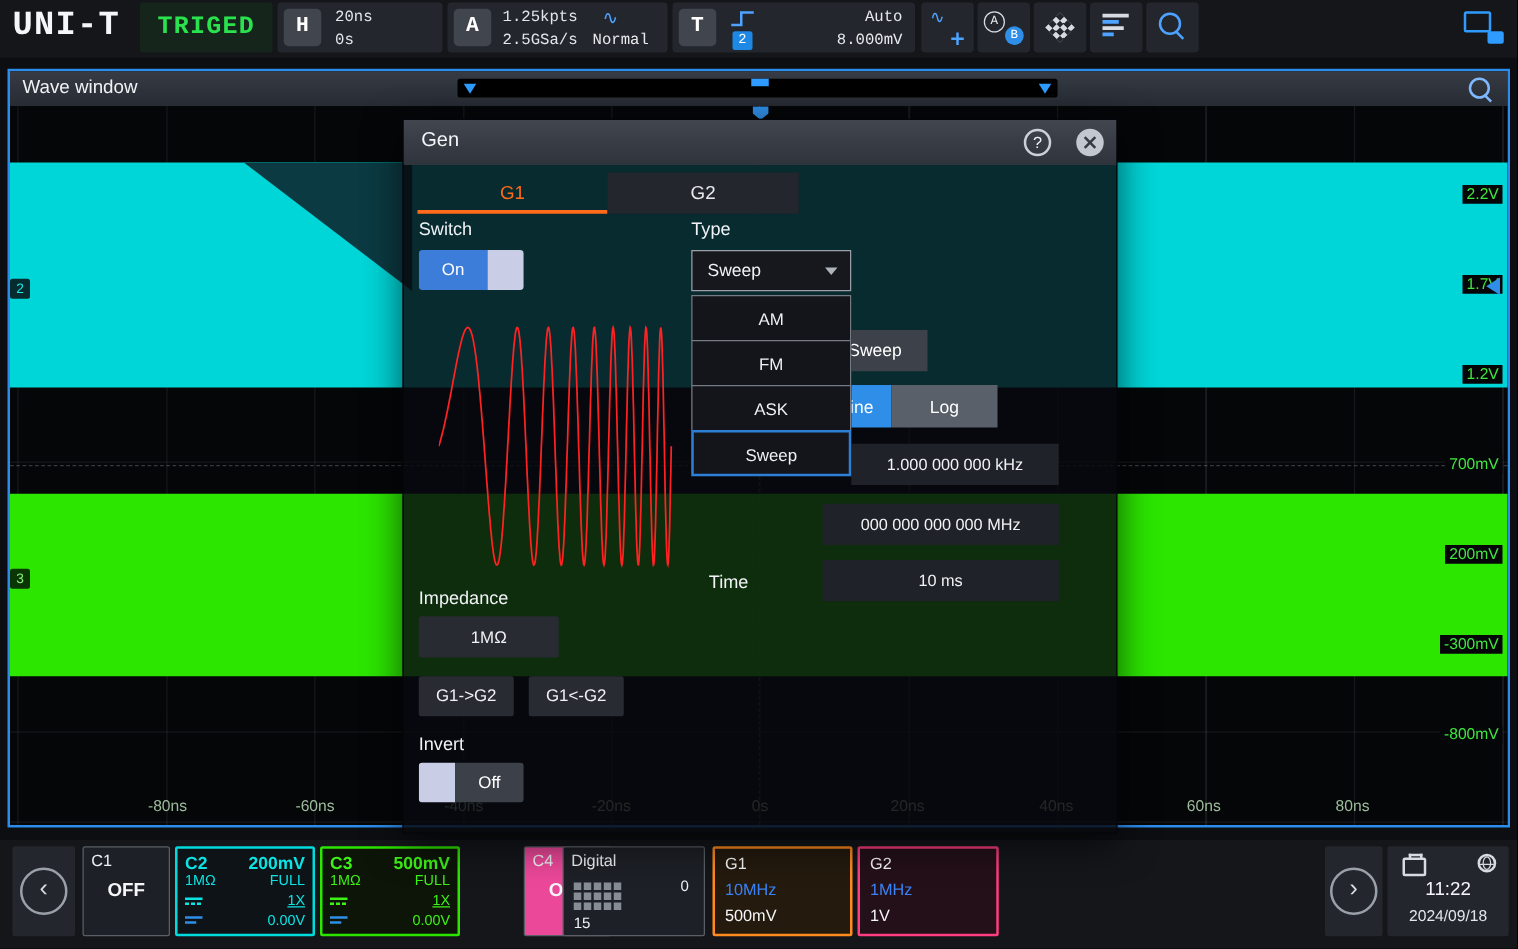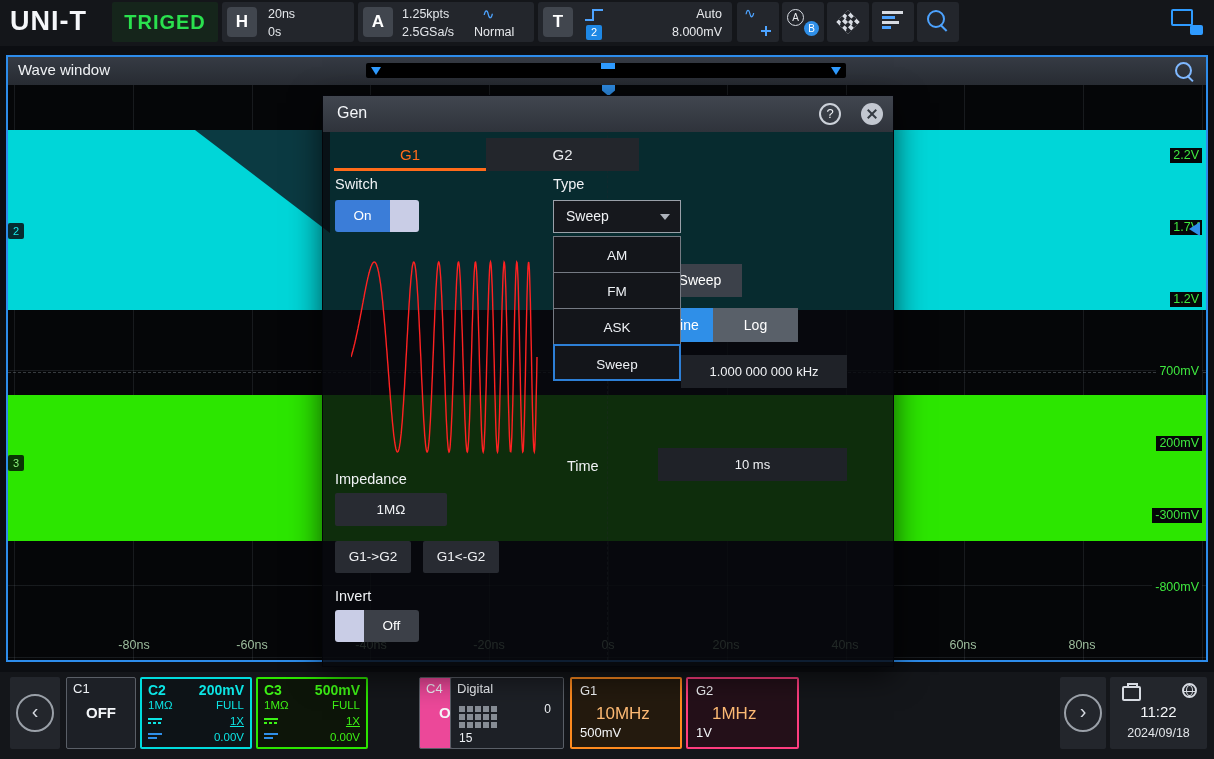--- a/index.html
+++ b/index.html
@@ -1,20 +1,20 @@
 <!DOCTYPE html>
 <html><head>
 <meta charset="utf-8">
 <style>
   html,body{margin:0;padding:0;background:#000;}
   #root{position:relative;width:1214px;height:759px;background:#0c0e12;overflow:hidden;
         font-family:"Liberation Sans",sans-serif;color:#e8eaed;}
 
   
-  #toolbar{position:absolute;left:0;top:0;width:1214px;height:46px;background:#14161a;}
+  #toolbar{position:absolute;left:0;top:0;width:1214px;height:46px;background:#14161a;font-family:Liberation Mono, monospace;}
   .brand{position:absolute;left:10px;top:6px;font-size:27px;font-weight:bold;letter-spacing:1px;color:#f4f6f9;}
   .trig{position:absolute;left:112px;top:2px;width:106px;height:40px;background:#15251b;color:#2ae14e;
         font-size:20px;font-weight:bold;text-align:center;line-height:40px;border-radius:2px;letter-spacing:1px;}
   .tgroup{position:absolute;top:2px;height:40px;background:#23262c;border-radius:3px;}
   #hgroup{left:222px;width:132px;} #agroup{left:358px;width:176px;} #tgroup{left:538px;width:194px;}
   .keycap{position:absolute;left:5px;top:5px;width:30px;height:30px;background:#41464e;border-radius:4px;
           color:#fff;font-weight:bold;font-size:17px;text-align:center;line-height:30px;}
   .r1{position:absolute;top:5px;font-size:12.5px;color:#e3e6ea;}
   .r2{position:absolute;top:23px;font-size:12.5px;color:#e3e6ea;}
   #hgroup .r1,#hgroup .r2{left:46px;}
@@ -165,21 +165,21 @@
   .sig i{display:block;height:2px;margin-bottom:2px;background:#2f8fe8;}
   .sig i:nth-child(2){width:9px;}
   #digital{left:450px;width:114px;background:#1d2026;border:1px solid #5a5f67;}
   #dgrid{position:absolute;left:8px;top:28px;width:38px;display:flex;flex-wrap:wrap;gap:2px;}
   .dsq{width:6px;height:6px;background:#878d95;}
   #dig-first{position:absolute;right:12px;top:24px;font-size:12px;color:#eef1f5;}
   #dig-last{position:absolute;left:8px;top:53px;font-size:12px;color:#eef1f5;}
   #gen1{left:570px;width:112px;background:#241a0e;border:2px solid #ff8b1f;}
   #gen2{left:686px;width:113px;background:#241019;border:2px solid #ff3d7f;}
   .grow1{position:absolute;left:8px;top:4px;font-size:13px;color:#f4f6f9;}
-  .grow2{position:absolute;left:24px;top:25px;font-size:17px;color:#fdba74;}
+  .grow2{position:absolute;left:8px;top:25px;font-size:13px;color:#3b82f6;}
   .grow3{position:absolute;left:8px;top:46px;font-size:13px;color:#f4f6f9;}
   #clockbox{left:1110px;width:97px;background:#23262c;}
   .print-icon{position:absolute;left:12px;top:9px;width:15px;height:11px;border:2px solid #d7dbe2;border-radius:2px;}
   .print-icon::before{content:"";position:absolute;left:3px;top:-5px;width:7px;height:3px;border:2px solid #d7dbe2;border-bottom:none;}
   .globe-icon{position:absolute;right:10px;top:6px;width:15px;height:15px;border:2px solid #d7dbe2;border-radius:50%;box-sizing:border-box;}
   .globe-icon::before{content:"";position:absolute;left:50%;top:0;bottom:0;width:7px;margin-left:-3.5px;
        border:1px solid #d7dbe2;border-radius:50%;box-sizing:border-box;}
   .globe-icon::after{content:"";position:absolute;left:0;right:0;top:50%;height:1px;background:#d7dbe2;}
   #clk-time{position:absolute;left:0;right:0;top:26px;text-align:center;font-size:15px;color:#f4f6f9;}
   #clk-date{position:absolute;left:0;right:0;top:49px;text-align:center;font-size:12.5px;color:#e3e6ea;}
@@ -333,20 +333,21 @@
     <span class="dlabel" id="lbl-invert">Invert</span>
     <div class="toggle" id="inv-toggle">
       <span class="tg-pad2"></span>
       <span class="tg-off">Off</span>
     </div>
 
     <div id="sweeptab">Sweep</div>
     <div class="seg" id="seg-line">Line</div>
     <div class="seg" id="seg-log">Log</div>
     <div class="dfield" id="fld-start">1.000 000 000 kHz</div>
+    <div class="dfield" id="fld-stop">000 000 000 000 MHz</div>
     <span class="dlabel" id="lbl-time">Time</span>
     <div class="dfield" id="fld-time">10 ms</div>
   </section>
 
   <footer id="bottombar">
     <div class="bbox" id="nav-prev">
       <span class="navcirc">‹</span>
     </div>
 
     <div class="bbox" id="ch1">

